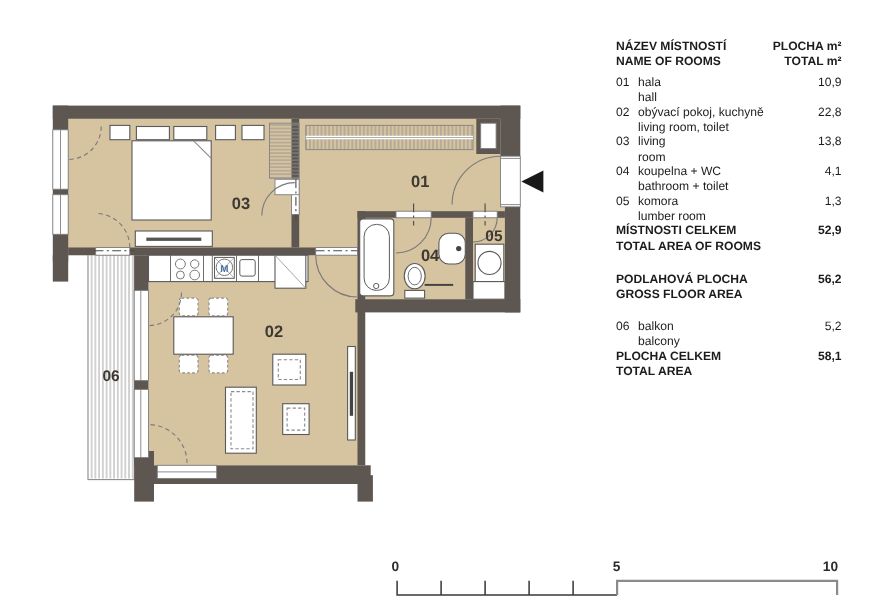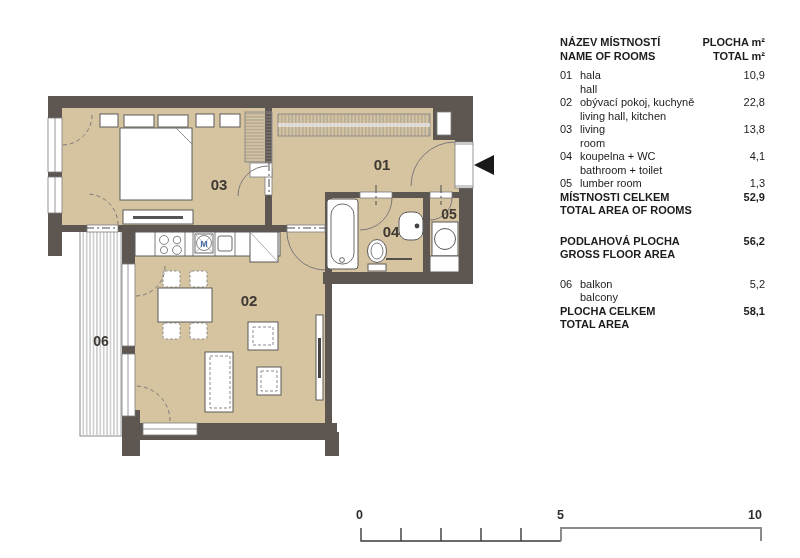--- a/index.html
+++ b/index.html
@@ -260,21 +260,21 @@
       <div>hala</div>
       <div>hall</div>
     </span>
     <span class="val">10,9</span>
   </div>
 
   <div class="row">
     <span class="num">02</span>
     <span class="names">
       <div>obývací pokoj, kuchyně</div>
-      <div>living hall, kitchen</div>
+      <div>living room, toilet</div>
     </span>
     <span class="val">22,8</span>
   </div>
 
   <div class="row">
     <span class="num">03</span>
     <span class="names">
       <div>living</div>
       <div>room</div>
     </span>
@@ -286,20 +286,21 @@
     <span class="names">
       <div>koupelna + WC</div>
       <div>bathroom + toilet</div>
     </span>
     <span class="val">4,1</span>
   </div>
 
   <div class="row">
     <span class="num">05</span>
     <span class="names">
+      <div>komora</div>
       <div>lumber room</div>
     </span>
     <span class="val">1,3</span>
   </div>
 
   <div class="row bold hd">
     <span class="names">
       <div>MÍSTNOSTI CELKEM</div>
       <div>TOTAL AREA OF ROOMS</div>
     </span>

